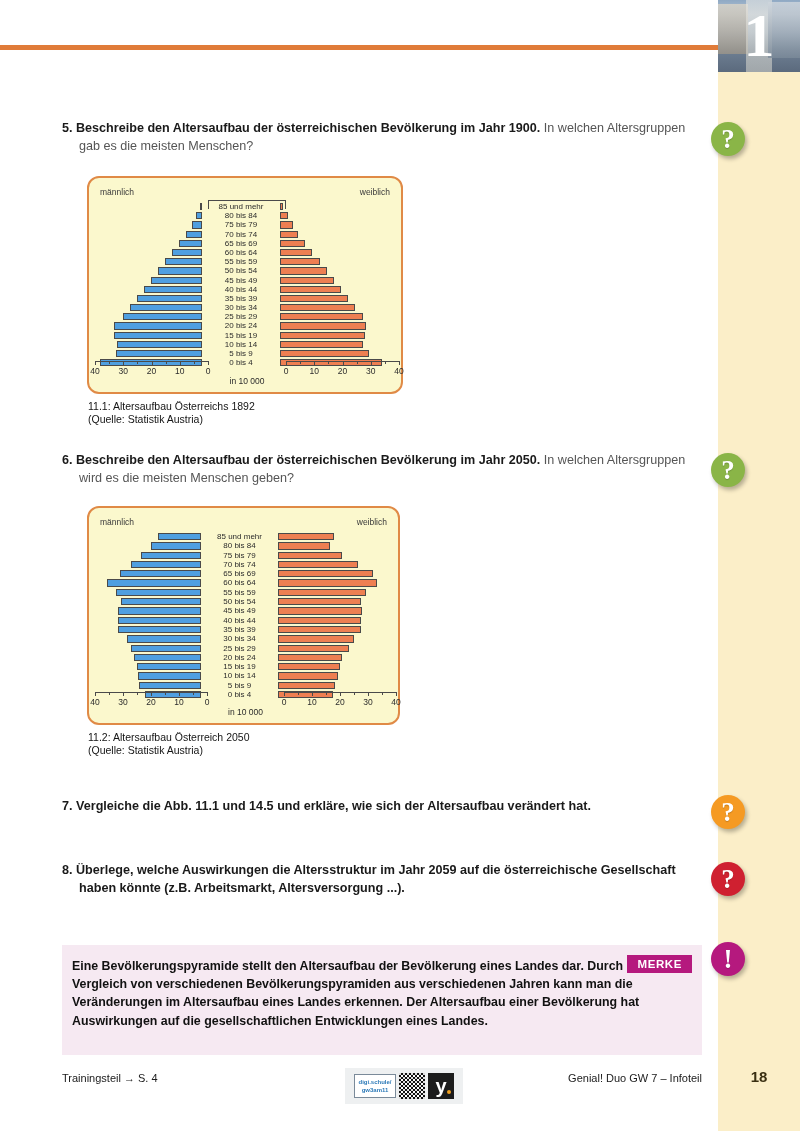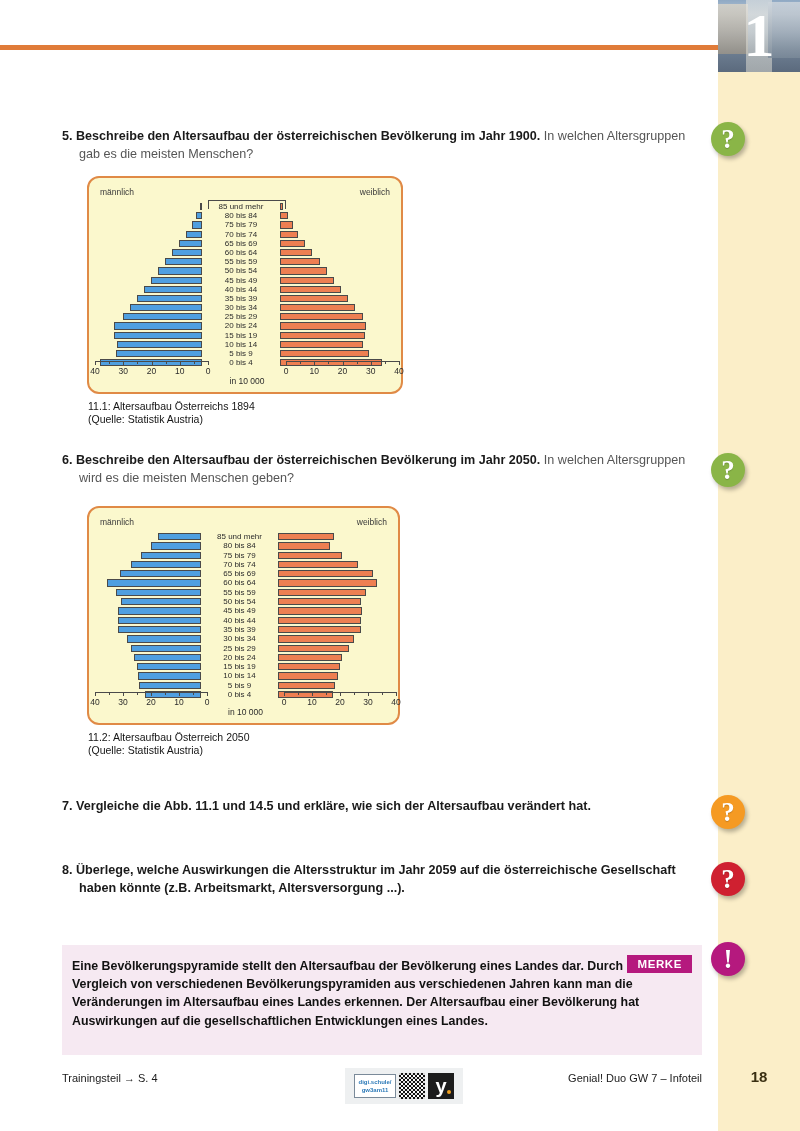--- a/index.html
+++ b/index.html
@@ -297,21 +297,21 @@
 <div class="header">
   <div class="header-rule"></div>
 </div>
 <div class="chapter-photo">
   <div class="bldgL"></div>
   <div class="street"></div>
   <div class="bldgR"></div>
   <div class="chapter-number">1</div>
 </div>
 
-<div class="question" style="top:128px;">
+<div class="question" style="top:120px;">
   <span class="q-indent">
     <span class="qnum">5.</span>
     <span class="qbold">Beschreibe den Altersaufbau der österreichischen Bevölkerung im Jahr 1900.</span>
     <span class="qlight">In welchen Altersgruppen gab es die meisten Menschen?</span>
   </span>
 </div>
 <div class="badge badge-green" style="top:122px; left:711px;">
   <div class="glyph">?</div>
 </div>
 
@@ -513,21 +513,21 @@
       <div class="tick" style="left: 100%;"></div>
       <div class="tick-lab" style="left: 100%;">40</div>
       <div class="tick" style="left: 12.5%; height: 2.5px;"></div>
       <div class="tick" style="left: 37.5%; height: 2.5px;"></div>
       <div class="tick" style="left: 62.5%; height: 2.5px;"></div>
       <div class="tick" style="left: 87.5%; height: 2.5px;"></div>
     </div>
   <div class="axis-unit" style="left:119px; width:78px;">in 10 000</div>
 </div>
 <div class="caption" style="top:400px;">
-  <div>11.1: Altersaufbau Österreichs 1894</div>
+  <div>11.1: Altersaufbau Österreichs 1892</div>
   <div>(Quelle: Statistik Austria)</div>
 </div>
 
 <div class="question" style="top:452px;">
   <span class="q-indent">
     <span class="qnum">6.</span>
     <span class="qbold">Beschreibe den Altersaufbau der österreichischen Bevölkerung im Jahr 2050.</span>
     <span class="qlight">In welchen Altersgruppen wird es die meisten Menschen geben?</span>
   </span>
 </div>

